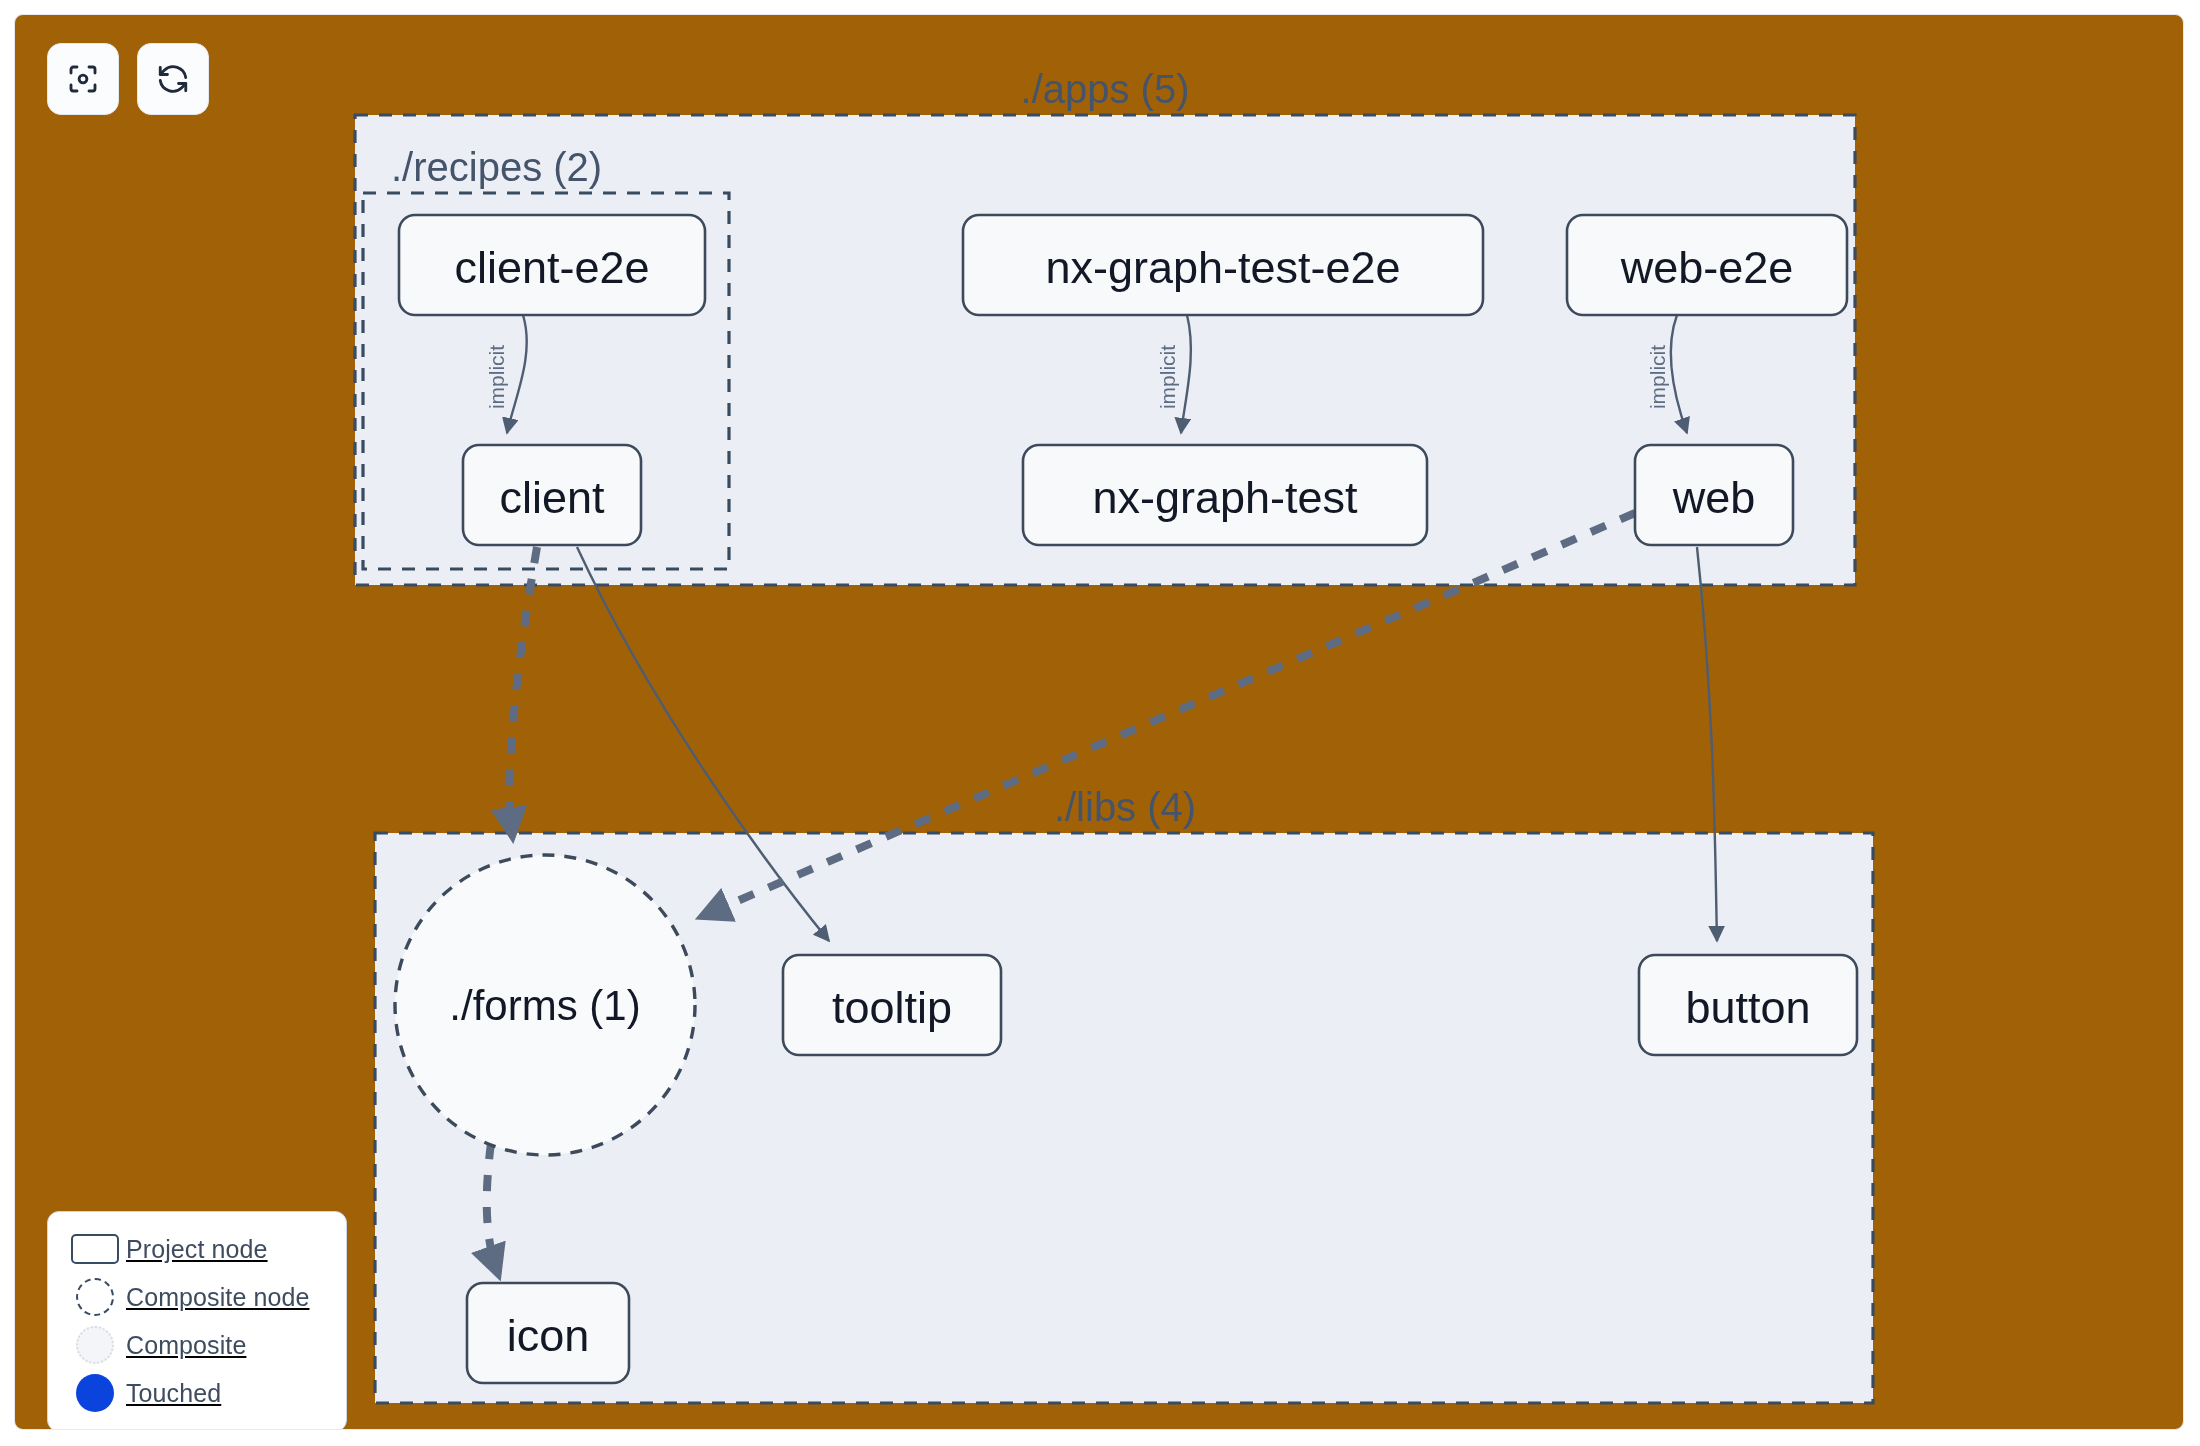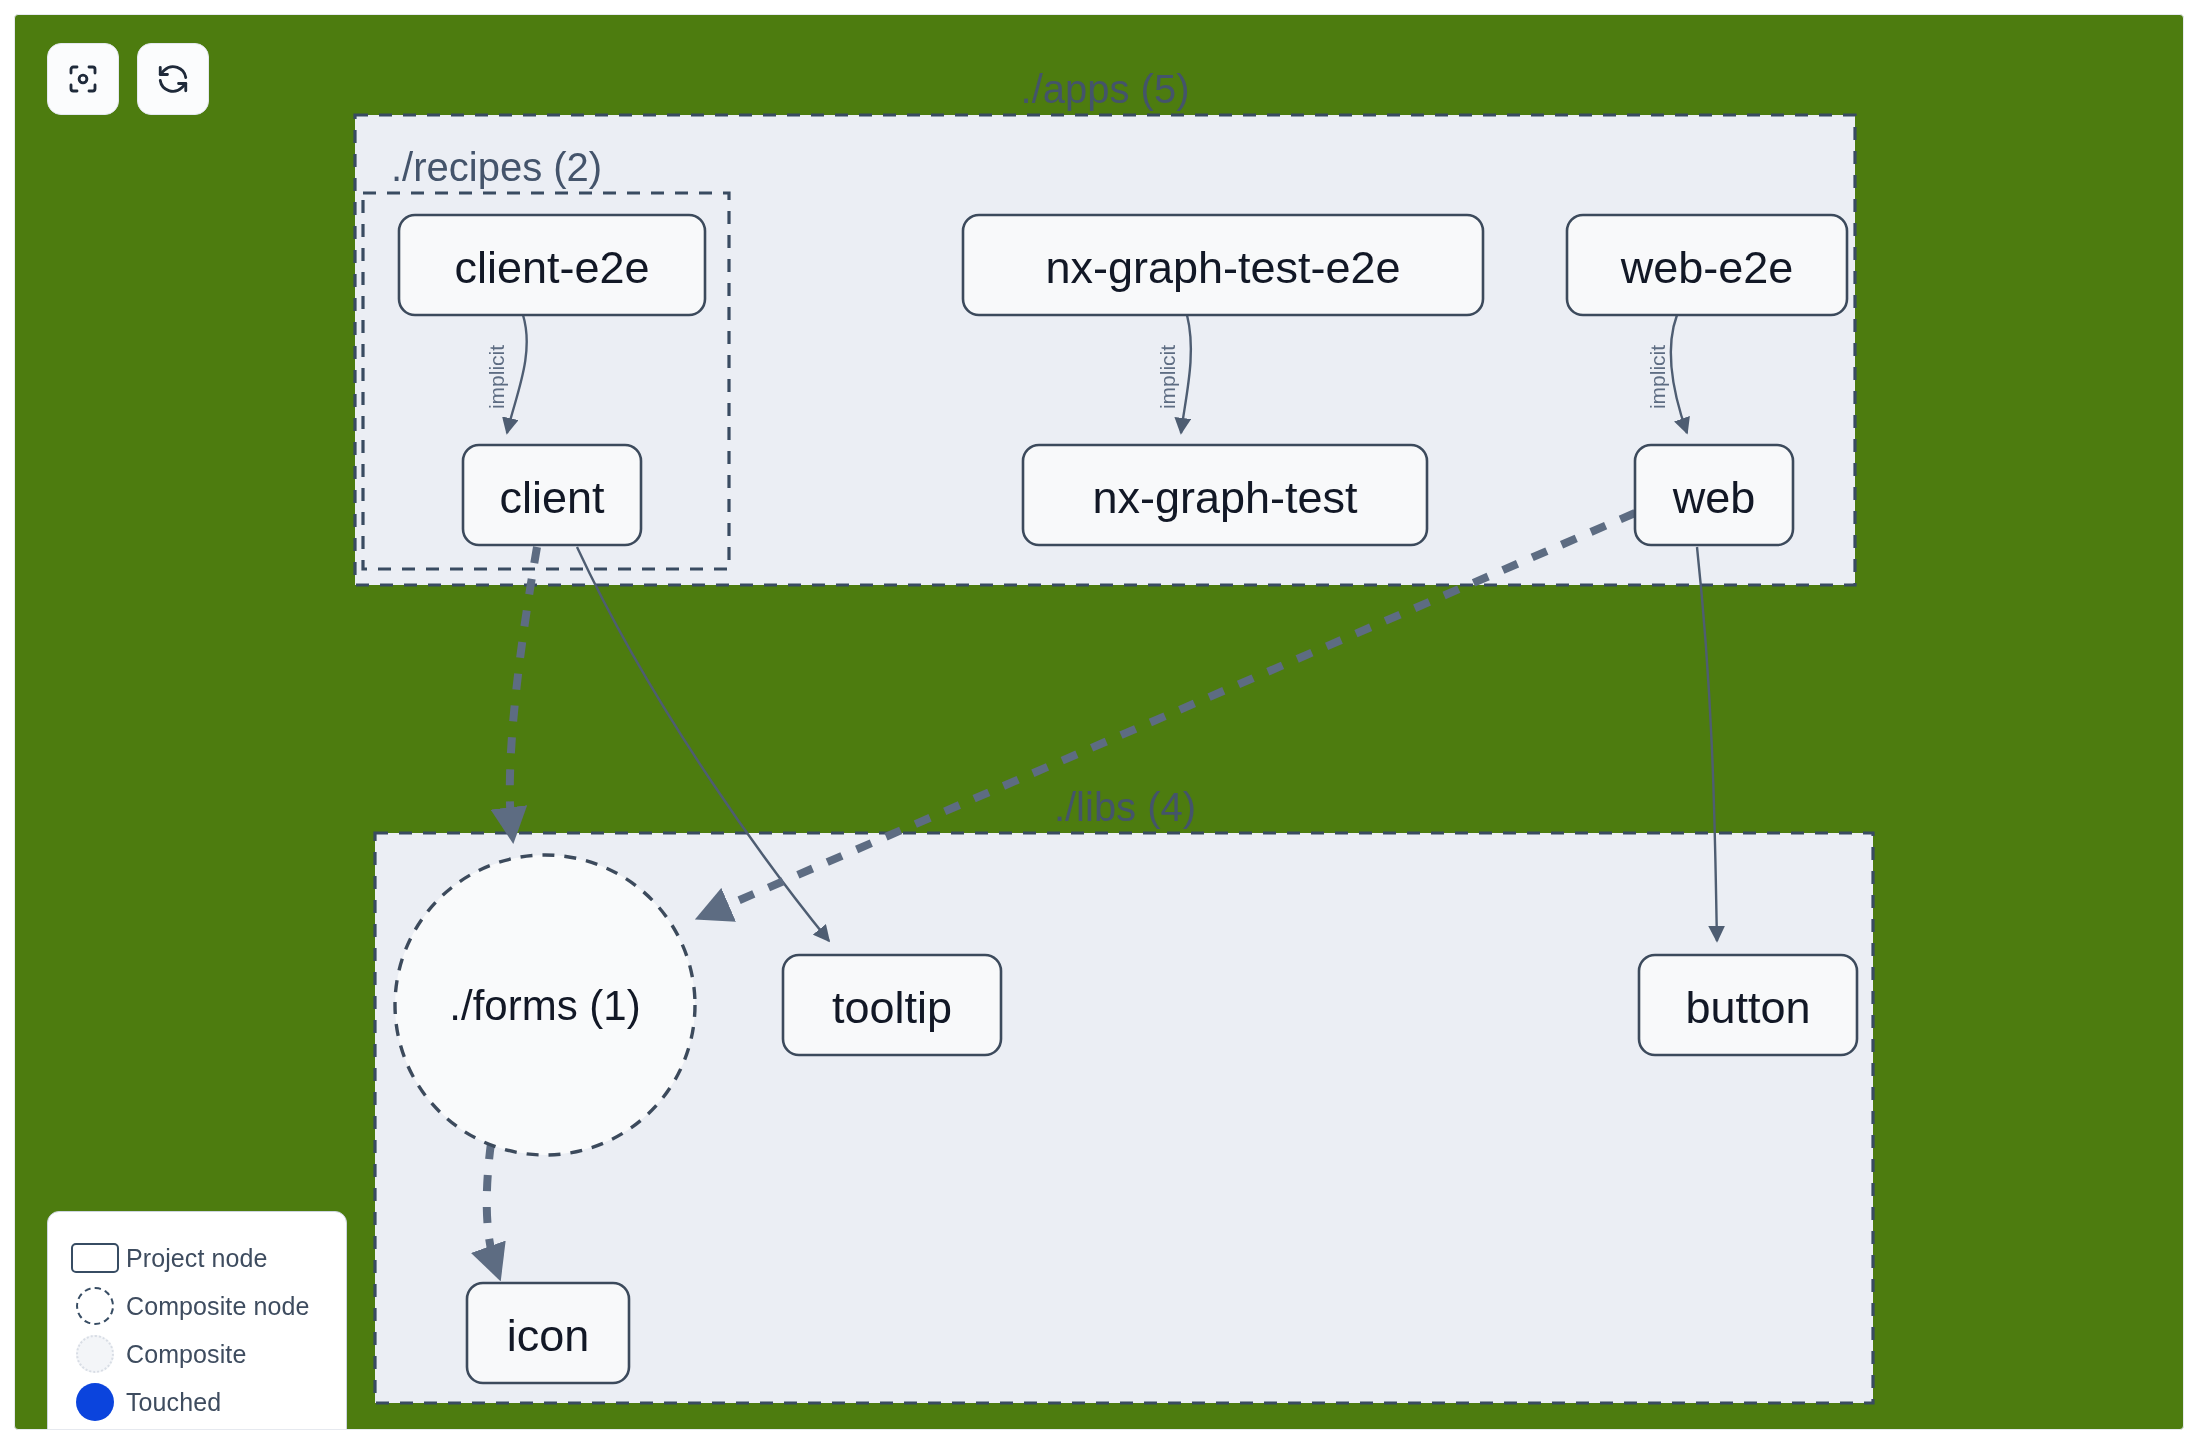--- a/index.html
+++ b/index.html
@@ -4,41 +4,41 @@
 <style>
   html,body{margin:0;padding:0;background:#ffffff;}
   body{
     width:2200px;height:1446px;overflow:hidden;
     font-family:"Liberation Sans","DejaVu Sans",sans-serif;
     -webkit-font-smoothing:antialiased;
   }
   #app{
     position:absolute;left:14px;top:14px;
     width:2170px;height:1416px;
-    background:#4d7c0f;
+    background:#a16207;
     border:1.5px solid #e6e9ef;
-    border-radius:4px;
+    border-radius:9px;
     box-sizing:border-box;
     overflow:hidden;
   }
   
   #toolbar{position:absolute;left:32px;top:28px;display:flex;gap:18px;z-index:40;}
   .tool-btn{
     width:72px;height:72px;border-radius:14px;
     background:#fbfcfd;border:1.5px solid #e3e8ef;
     display:flex;align-items:center;justify-content:center;
     cursor:pointer;box-sizing:border-box;
   }
   .tool-btn svg{display:block;}
   
   #legend{
     position:absolute;left:32px;top:1196px;
     width:300px;
     background:#ffffff;border:1.5px solid #cdd5e0;border-radius:12px;
-    padding:22px 18px 14px 16px;box-sizing:border-box;z-index:40;
+    padding:13px 18px 14px 16px;box-sizing:border-box;z-index:40;text-decoration:underline;
   }
   .lg-row{display:flex;align-items:center;height:48px;}
   .lg-sym{width:62px;flex:0 0 62px;display:flex;align-items:center;justify-content:center;}
   .lg-label{font-size:25px;color:#3e4c5f;letter-spacing:.1px;white-space:nowrap;}
   .sym-rect{width:48px;height:30px;border:2.5px solid #374c63;border-radius:5px;background:#fff;box-sizing:border-box;}
   .sym-circle-dashed{width:38px;height:38px;border:2.5px dashed #374c63;border-radius:50%;box-sizing:border-box;background:#fff;}
   .sym-circle-affected{width:38px;height:38px;border:2px dotted #d8dde5;border-radius:50%;box-sizing:border-box;background:#f3f5f8;}
   .sym-dot{width:38px;height:38px;border-radius:50%;}
   
   #graph{position:absolute;left:0;top:0;width:2170px;height:1416px;}

